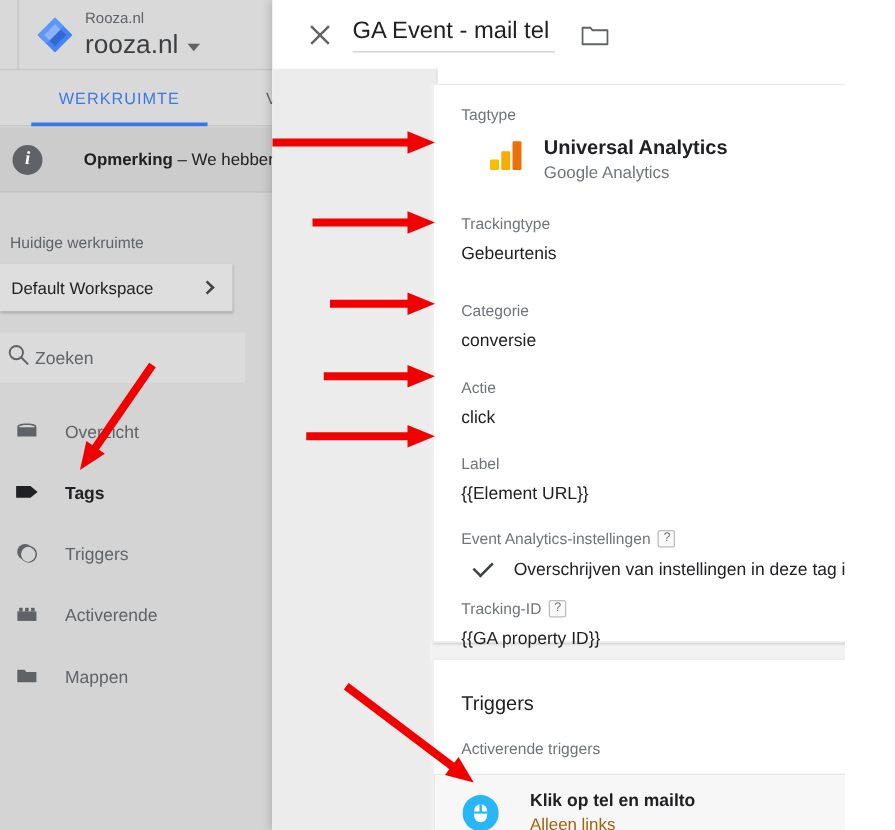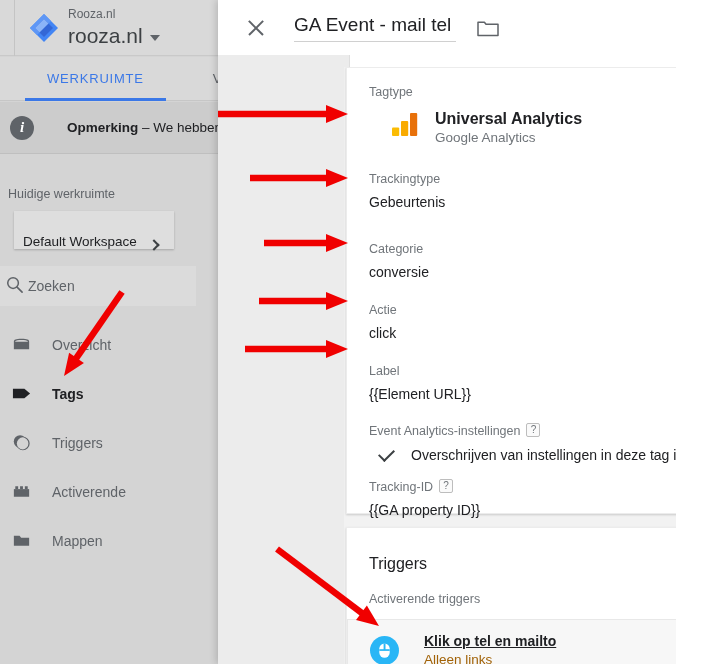--- a/index.html
+++ b/index.html
@@ -107,25 +107,25 @@
   .sidebar {
     position: absolute; left: 0; top: 155px;
     width: 716px; bottom: 0;
     background: #d4d4d4;
   }
   .ws-label {
     font-size: 12.5px; color: #5f6368;
     padding: 32px 0 0 8px;
   }
   .ws-card {
-    margin: 10px 9px 0 14px;
-    width: 160px; height: 38px;
+    margin: 10px 9px 0 0;
+    width: 186px; height: 38px;
     background: #dedede;
     box-shadow: 0 1px 2px rgba(0,0,0,.22);
-    display: flex; align-items: flex-end;
+    display: flex; align-items: center;
     padding: 0 14px 0 9px;
     justify-content: space-between;
   }
   .ws-card-text { font-size: 13.5px; color: #202124; }
   .chev-right {
     width: 8px; height: 8px;
     border-top: 2.2px solid #3c4043;
     border-right: 2.2px solid #3c4043;
     transform: rotate(45deg);
     margin-right: 2px;
@@ -172,21 +172,21 @@
     position: relative; flex: none;
   }
   .close-x::before, .close-x::after {
     content: ""; position: absolute;
     left: 0; top: 9px; width: 20px; height: 1.8px;
     background: #5f6368;
   }
   .close-x::before { transform: rotate(45deg); }
   .close-x::after  { transform: rotate(-45deg); }
   .title-wrap {
-    margin-left: 28px;
+    margin-left: 16px;
     display: flex; align-items: center; gap: 21px;
   }
   .tag-title {
     font-size: 19px; color: #202124;
     padding-bottom: 5px; padding-right: 4px;
     border-bottom: 1px solid #d0d0d0;
     min-width: 162px;
   }
   .folder-icon { width: 22px; height: 18px; flex: none; }
 
@@ -265,21 +265,21 @@
   .trigger-row {
     margin-top: 8px;
     width: 394px; height: 62px;
     background: #f7f7f7;
     border: 1px solid #e8e8e8;
     display: flex; align-items: center;
     padding-left: 22px;
   }
   .trigger-icon { width: 29px; height: 29px; flex: none; }
   .trigger-txt { margin-left: 25px; }
-  .trigger-name { font-size: 14px; font-weight: bold; color: #202124; line-height: 18px; text-decoration: underline; }
+  .trigger-name { font-size: 14px; font-weight: bold; color: #202124; line-height: 18px; }
   .trigger-sub  { font-size: 13.5px; color: #a16207; line-height: 19px; margin-top: 2px; }
 
   
   .arrows {
     position: absolute; left: 0; top: 0;
     width: 716px; height: 664px;
     pointer-events: none;
   }
 </style>
 </head>

